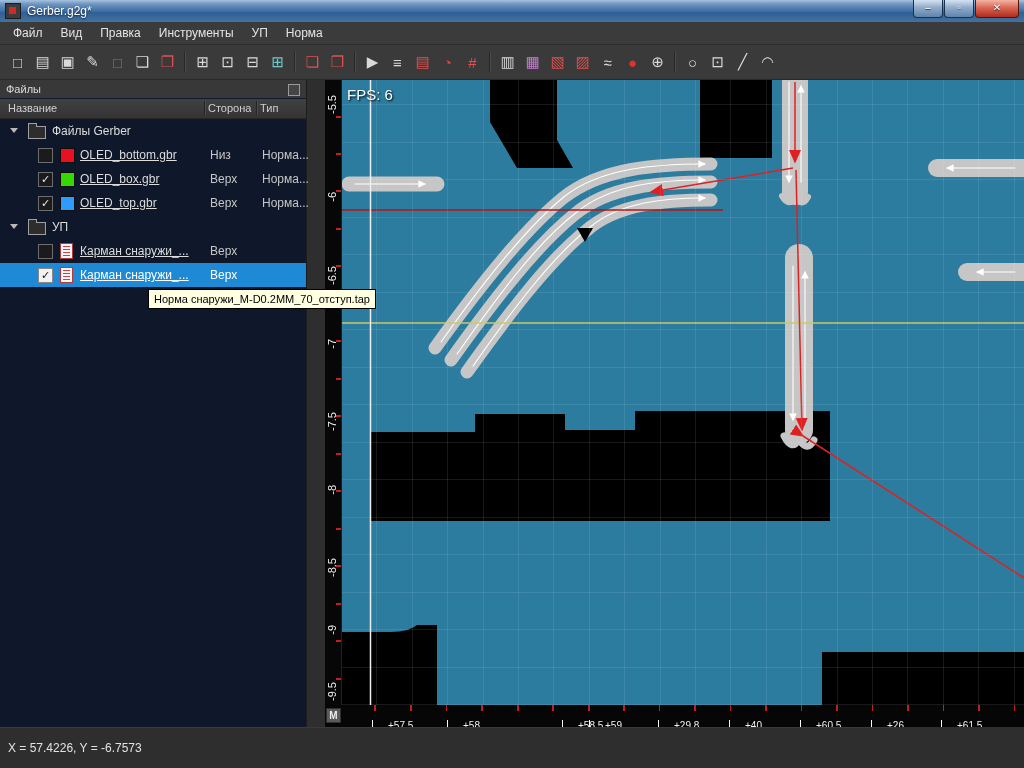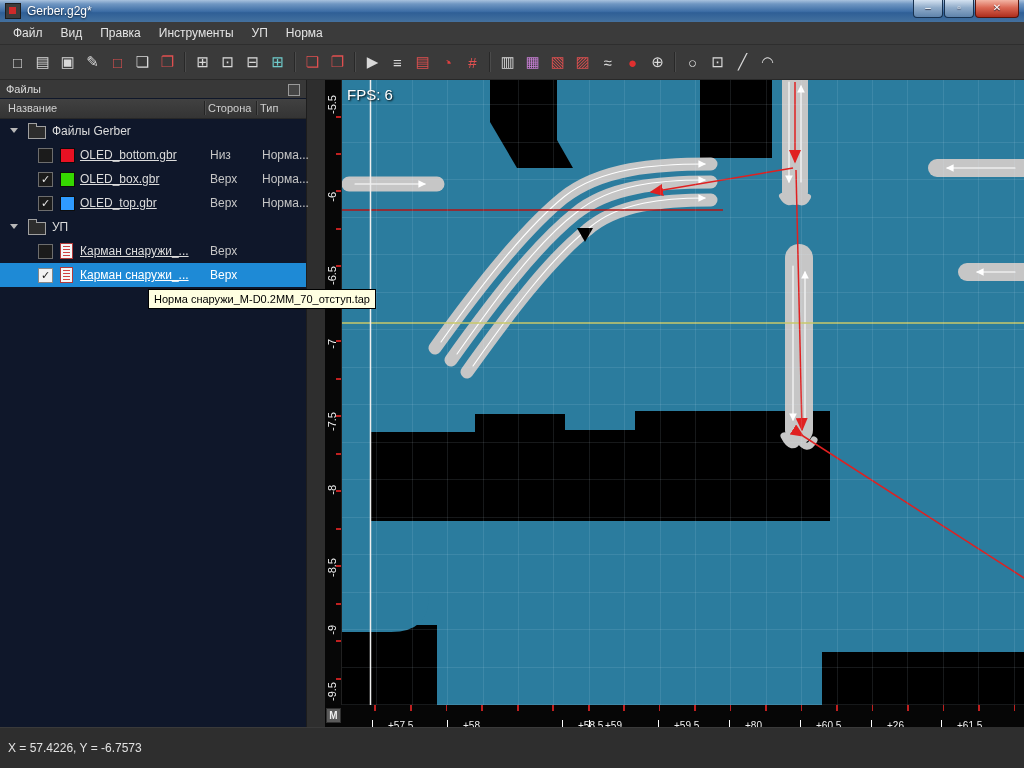--- a/index.html
+++ b/index.html
@@ -283,22 +283,22 @@
       <span class="vlab" style="top: 545px;">-9</span>
       <span class="vlab" style="top: 602px;">-9.5</span>
     </div>
   <div class="fps">FPS: 6</div>
   <div class="hruler" id="hruler">
     <div class="mbtn">M</div>
   <span class="hlab" style="left: 47px;">+57.5</span>
       <span class="hlab" style="left: 122px;">+58</span>
       <span class="hlab" style="left: 193px; margin-left: 44px;">+58.5</span>
       <span class="hlab" style="left: 264px;">+59</span>
-      <span class="hlab" style="left: 333px;">+59.5</span>
-      <span class="hlab" style="left: 404px;">+80</span>
+      <span class="hlab" style="left: 333px;">+29.8</span>
+      <span class="hlab" style="left: 404px;">+40</span>
       <span class="hlab" style="left: 475px; text-decoration: underline;">+60.5</span>
       <span class="hlab" style="left: 546px;">+26</span>
       <span class="hlab" style="left: 616px;">+61.5</span>
     </div>
 </div>
 
 <div class="tooltip">
   <div>Норма снаружи_M-D0.2MM_70_отступ.tap</div>
 </div>
 

